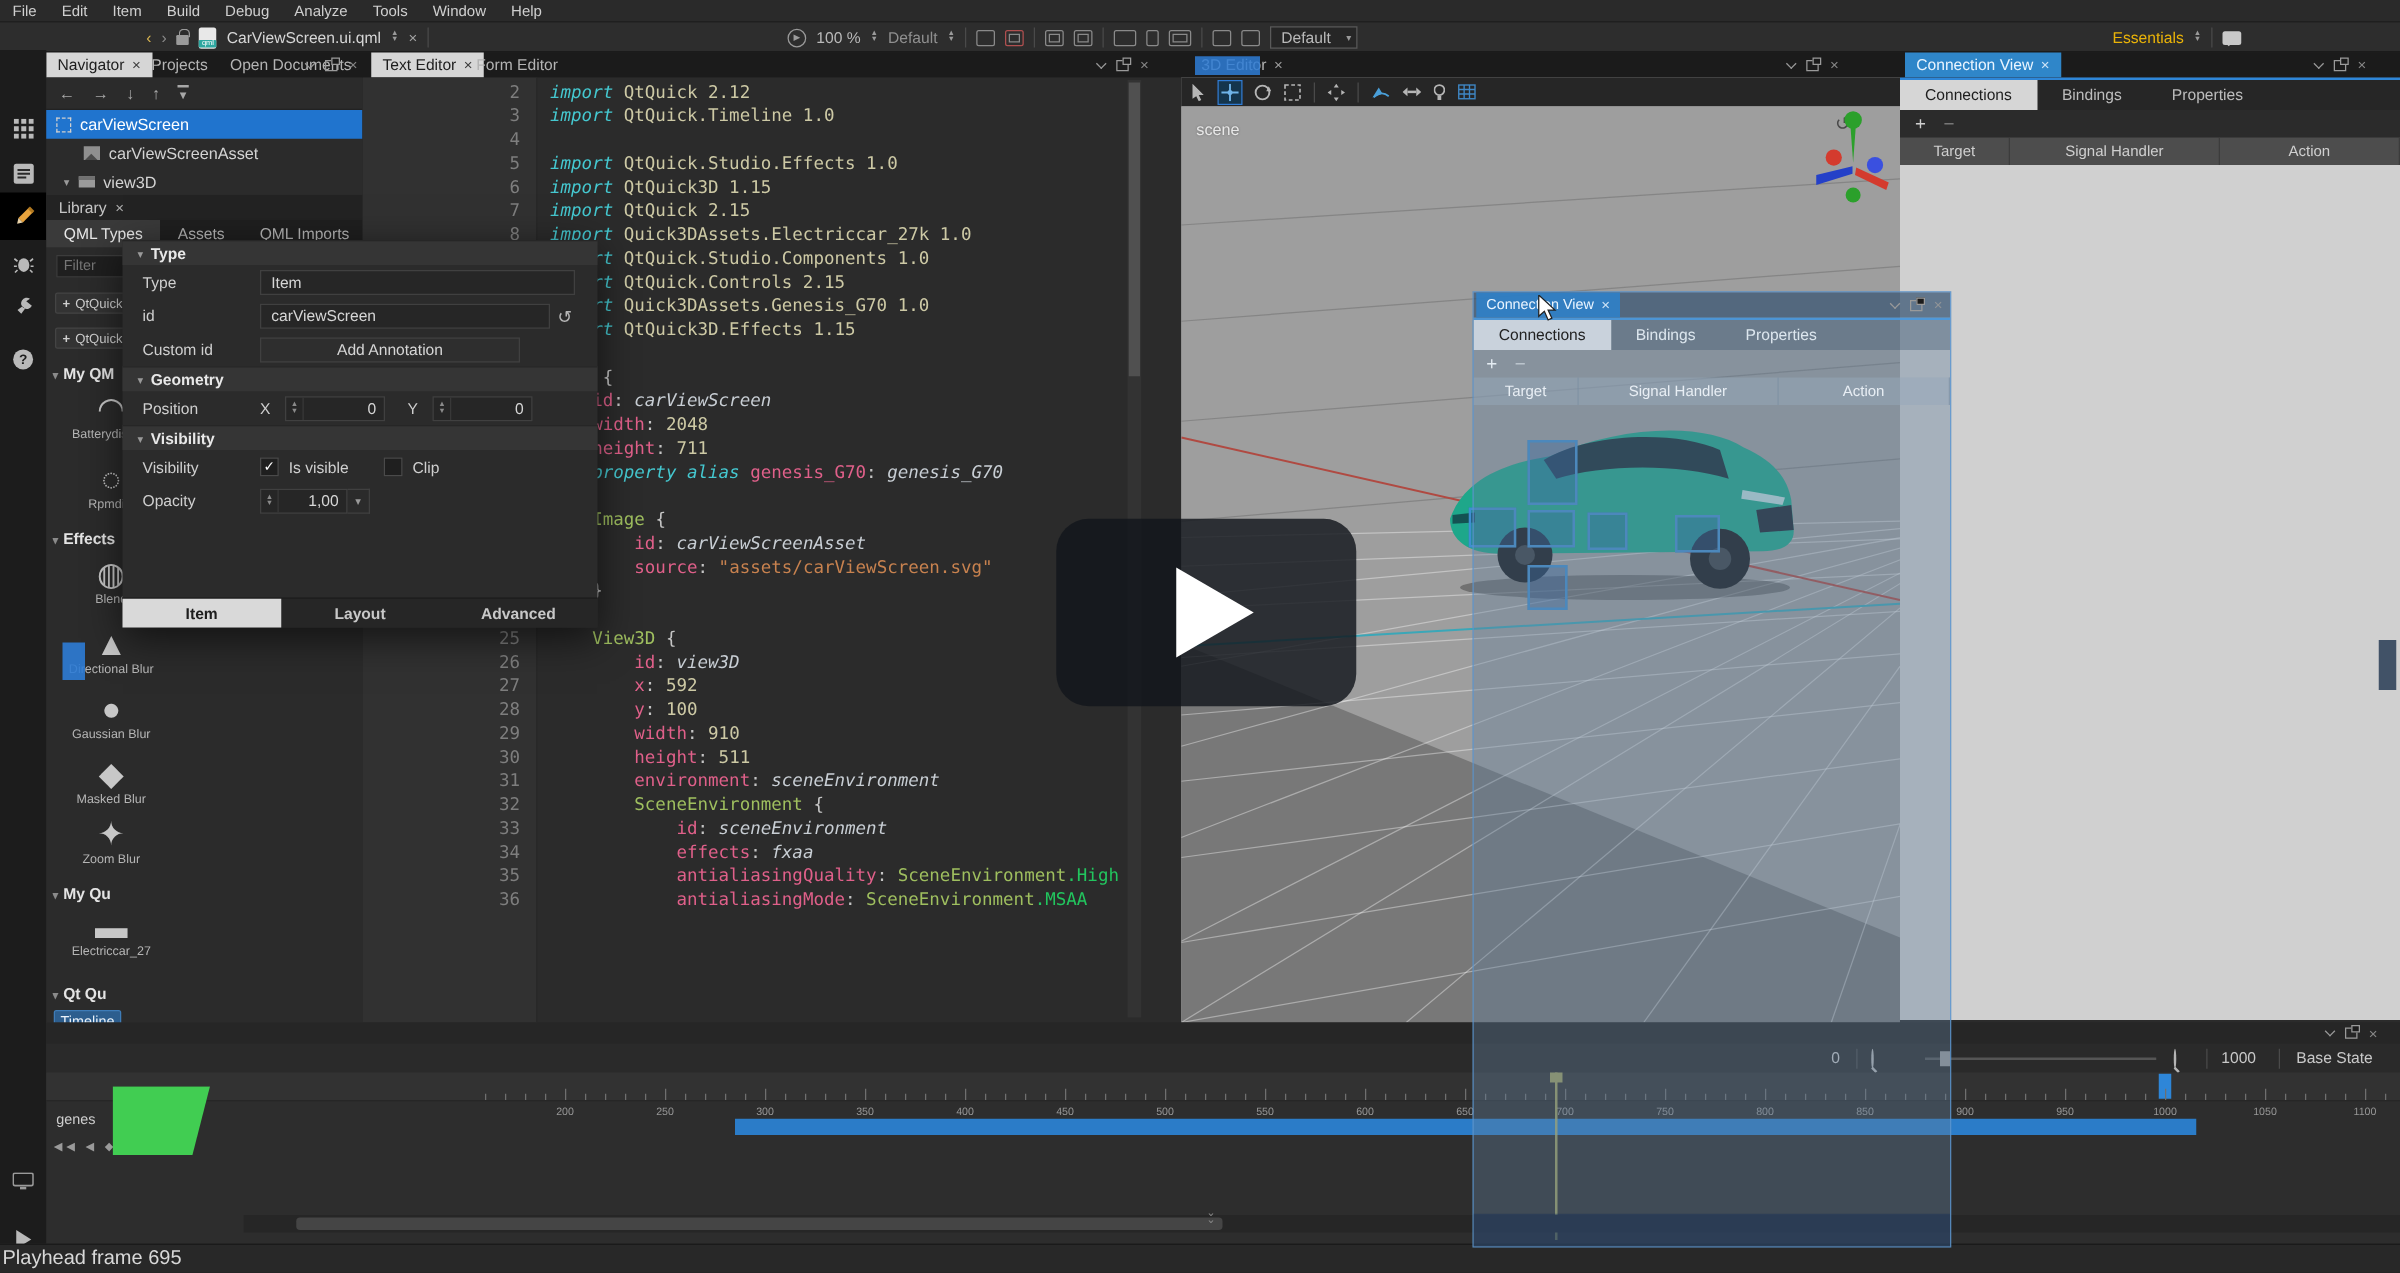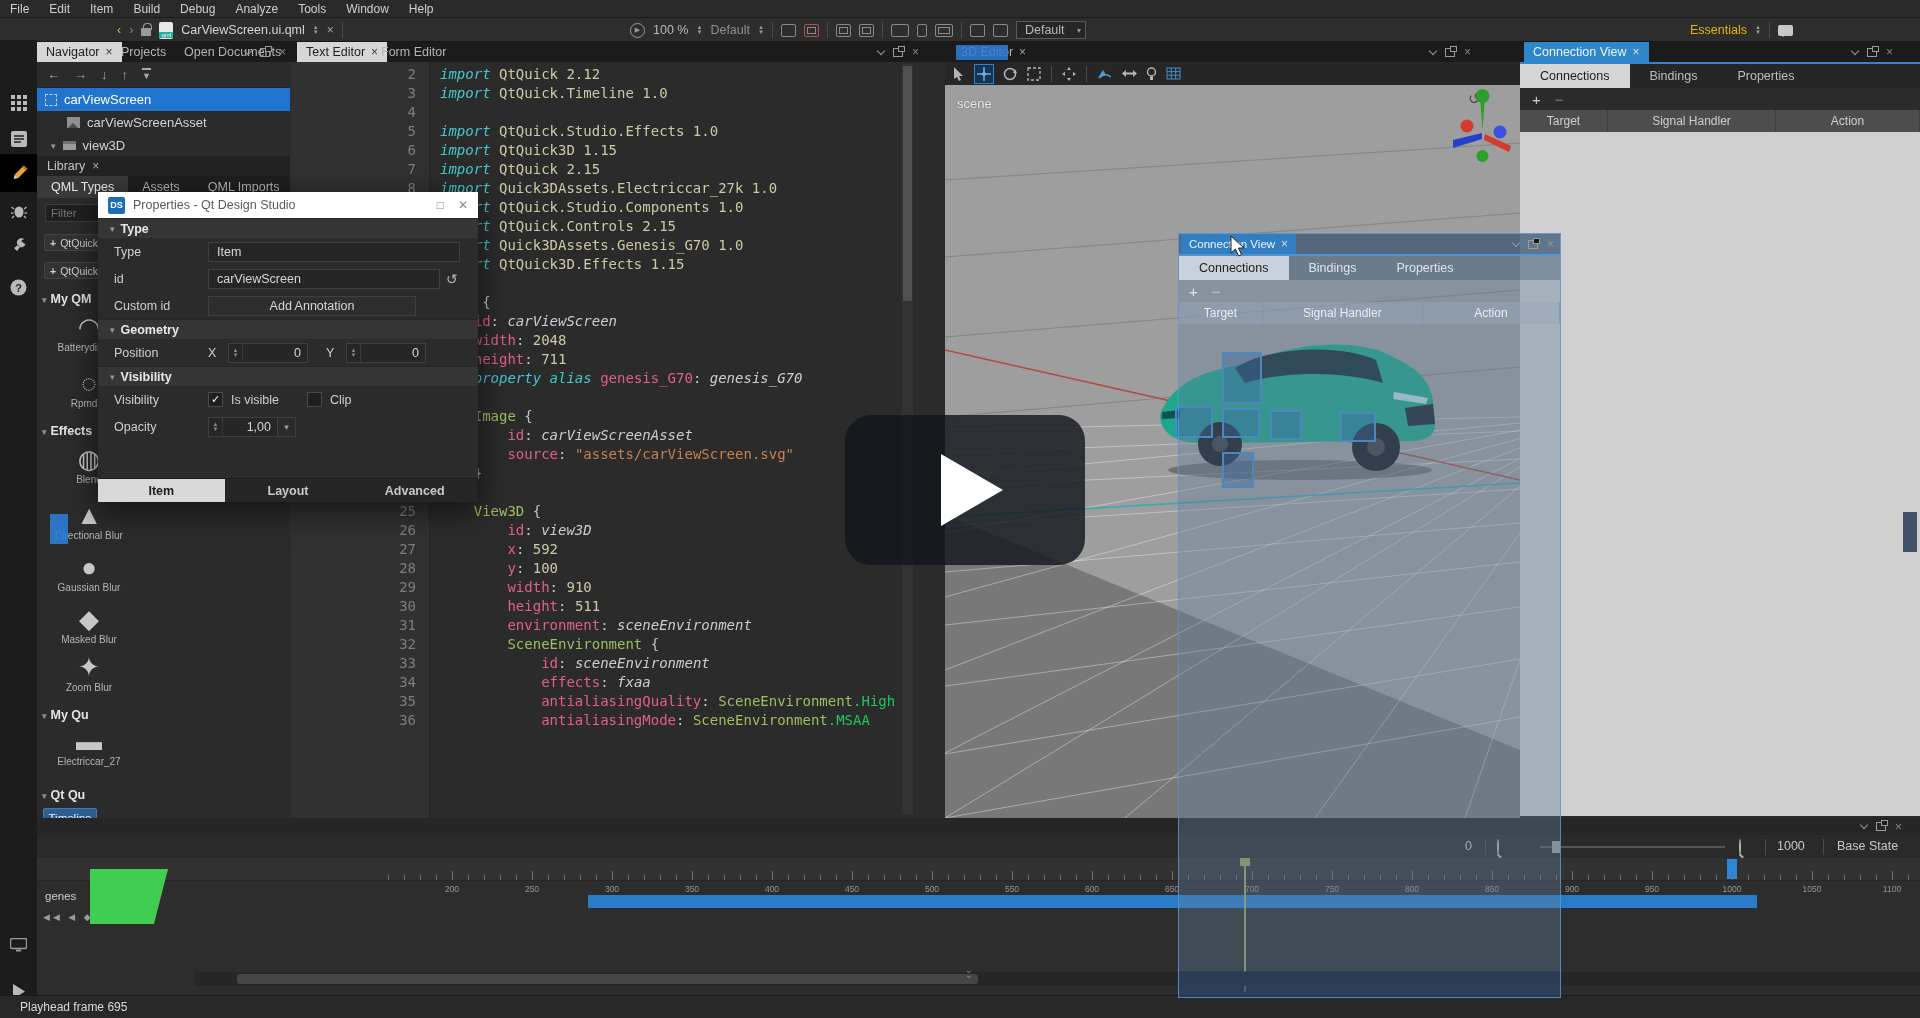--- a/index.html
+++ b/index.html
@@ -149,21 +149,21 @@
   #bluebar { position:absolute; left:551px; top:77px; width:1169px; height:13px; background:#2b7cc8; }
   #playhead { position:absolute; top:40px; width:2px; height:134px; background:#b8b86a; opacity:.8;}
   #playhead:before { content:""; position:absolute; left:-4px; top:0; width:10px; height:8px; background:#b8b86a; }
   #tl-scroll { position:absolute; left:158px; top:154px; width:1725px; height:14px; background:#262626; }
   #tl-thumb { position:absolute; left:42px; top:2px; width:741px; height:10px; background:#454545; border-radius:3px;}
   #collapse-chev { position:absolute; left:928px; top:150px; color:#8a8a8a; font-size:9px; line-height:5px; text-align:center;}
   #tl-track { position:absolute; left:8px; top:72px; color:#cfcfcf; font-size:11.5px; }
   #transport { position:absolute; left:6px; top:94px; color:#9a9a9a; font-size:9px; letter-spacing:3px;}
 
   #statusbar { left:0; top:995px; width:1920px; height:23px; background:#282828; color:#d8d8d8;
-     font-size:12px; display:flex; align-items:center; padding-left:20px; border-top:1px solid #1a1a1a;}
+     font-size:16px; display:flex; align-items:center; padding-left:2px; border-top:1px solid #1a1a1a;}
 
   
   #propdlg { left:98px; top:192px; width:380px; height:310px; z-index:30;
      box-shadow:0 8px 30px rgba(0,0,0,.6); background:#2b2b2b; font-size:12.5px; }
   #propdlg .titlebar { height:26px; background:#fff; color:#5a5a5a; display:flex; align-items:center;
      gap:8px; padding:0 10px; font-size:12.5px;}
   .dslogo { width:17px; height:17px; background:#1b6db5; color:#fff; font-size:9px; font-weight:bold;
      display:flex; align-items:center; justify-content:center; border-radius:2px;}
   .dlgbtns { margin-left:auto; display:flex; gap:14px; color:#8a8a8a; font-size:12px;}
   .psec { height:20px; background:#353535; color:#e8e8e8; font-weight:bold; display:flex; align-items:center;
@@ -848,28 +848,20 @@
     <div id="collapse-chev">⌄<br>⌄</div>
     <div id="tl-track">genes</div>
     <div id="transport">◀◀ ◀ ◆ ▶</div>
   </div>
 
   <div id="statusbar" class="abs">
     <span>Playhead frame 695</span>
   </div>
 
   <div id="propdlg" class="abs">
-    <div class="titlebar">
-      <span class="dslogo">DS</span>
-      <span>Properties - Qt Design Studio</span>
-      <span class="dlgbtns">
-        <span>□</span>
-        <span>✕</span>
-        </span>
-    </div>
     <div class="psec">
         <span class="tri">▾</span>
         <span>Type</span>
       </div>
     <div class="prow">
       <span class="plab">Type</span>
       <span class="pfield" style="width:252px;">Item</span>
     </div>
     <div class="prow">
       <span class="plab">id</span>

